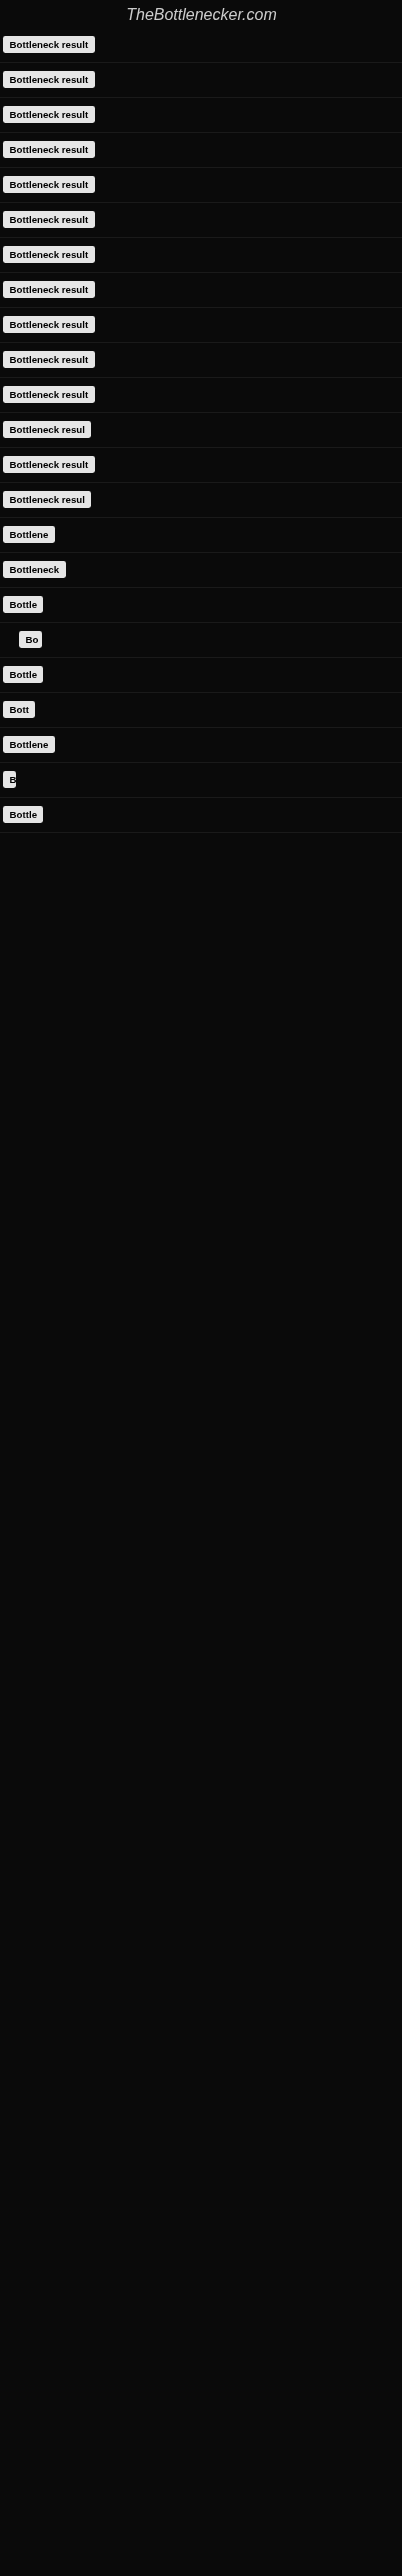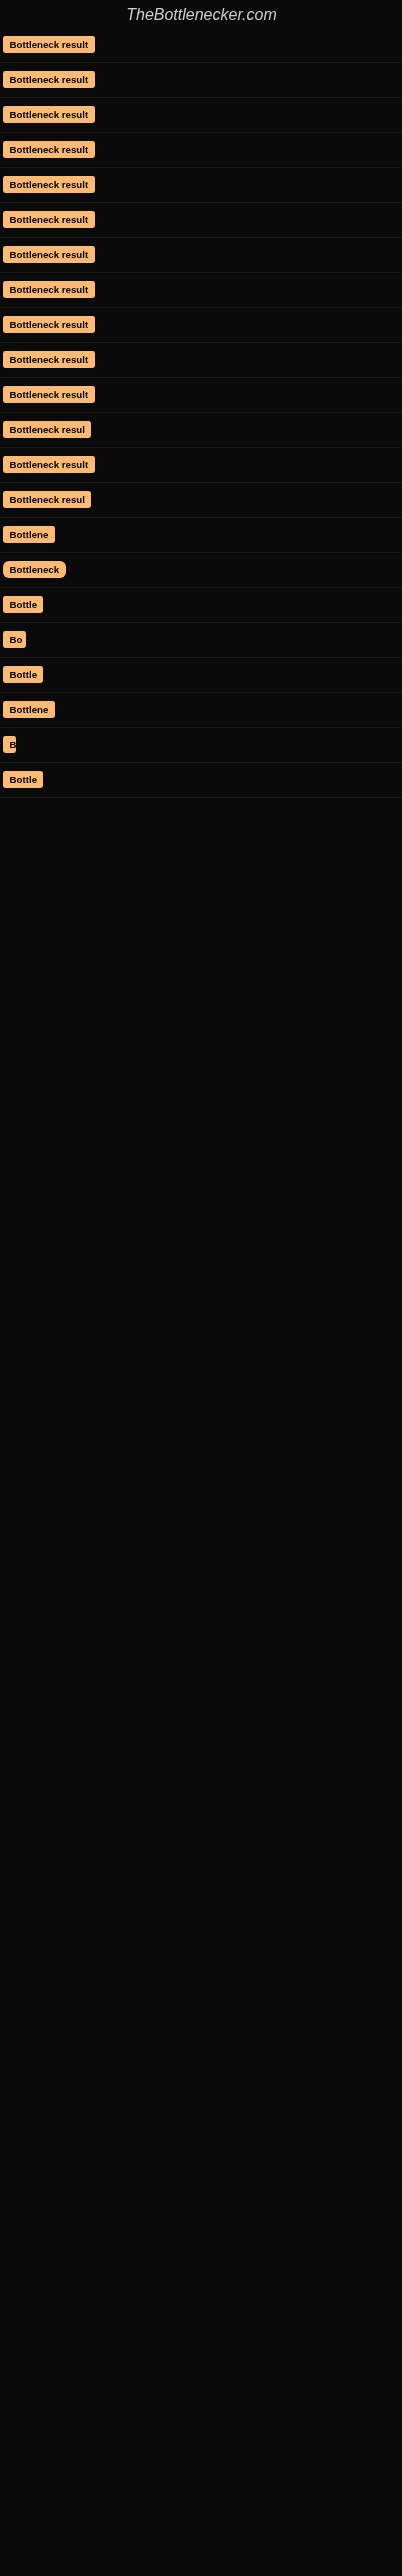--- a/index.html
+++ b/index.html
@@ -19,21 +19,21 @@
     .site-title {
       text-align: center;
       color: #cccccc;
       font-size: 16px;
       padding: 6.4px 0 3.2px 0;
       font-style: italic;
     }
 
     .bottleneck-badge {
       display: inline-block;
-      background-color: #fdba74;
+      background-color: #e5e5e5;
       color: #000000;
       font-size: 9.7px;
       font-weight: bold;
       padding: 3.2px 6.4px;
       border-radius: 2.4px;
       white-space: nowrap;
       overflow: hidden;
     }
 
     .row {
@@ -91,30 +91,33 @@
     <div class="row">
       <div class="bottleneck-badge" style="max-width: 105px;">Bottleneck result</div>
     </div>
     <div class="row">
       <div class="bottleneck-badge" style="max-width: 98px;">Bottleneck resul</div>
     </div>
     <div class="row">
       <div class="bottleneck-badge" style="max-width: 58px;">Bottlene</div>
     </div>
     <div class="row">
-      <div class="bottleneck-badge" style="max-width: 64px; border-radius: 6px;">Bottleneck</div>
+      <div class="bottleneck-badge" style="max-width: 64px;">Bottleneck</div>
     </div>
     <div class="row">
       <div class="bottleneck-badge" style="max-width: 48px;">Bottle</div>
     </div>
     <div class="row">
-      <div class="bottleneck-badge" style="max-width: 22.5px;">Bo</div>
+      <div class="bottleneck-badge" style="max-width: 22.5px; margin-left: 16px;">Bo</div>
     </div>
     <div class="row">
       <div class="bottleneck-badge" style="max-width: 48px;">Bottle</div>
+    </div>
+    <div class="row">
+      <div class="bottleneck-badge" style="max-width: 32px;">Bott</div>
     </div>
     <div class="row">
       <div class="bottleneck-badge" style="max-width: 58px;">Bottlene</div>
     </div>
     <div class="row">
       <div class="bottleneck-badge" style="max-width: 13px;">B</div>
     </div>
     <div class="row">
       <div class="bottleneck-badge" style="max-width: 48px;">Bottle</div>
     </div>

